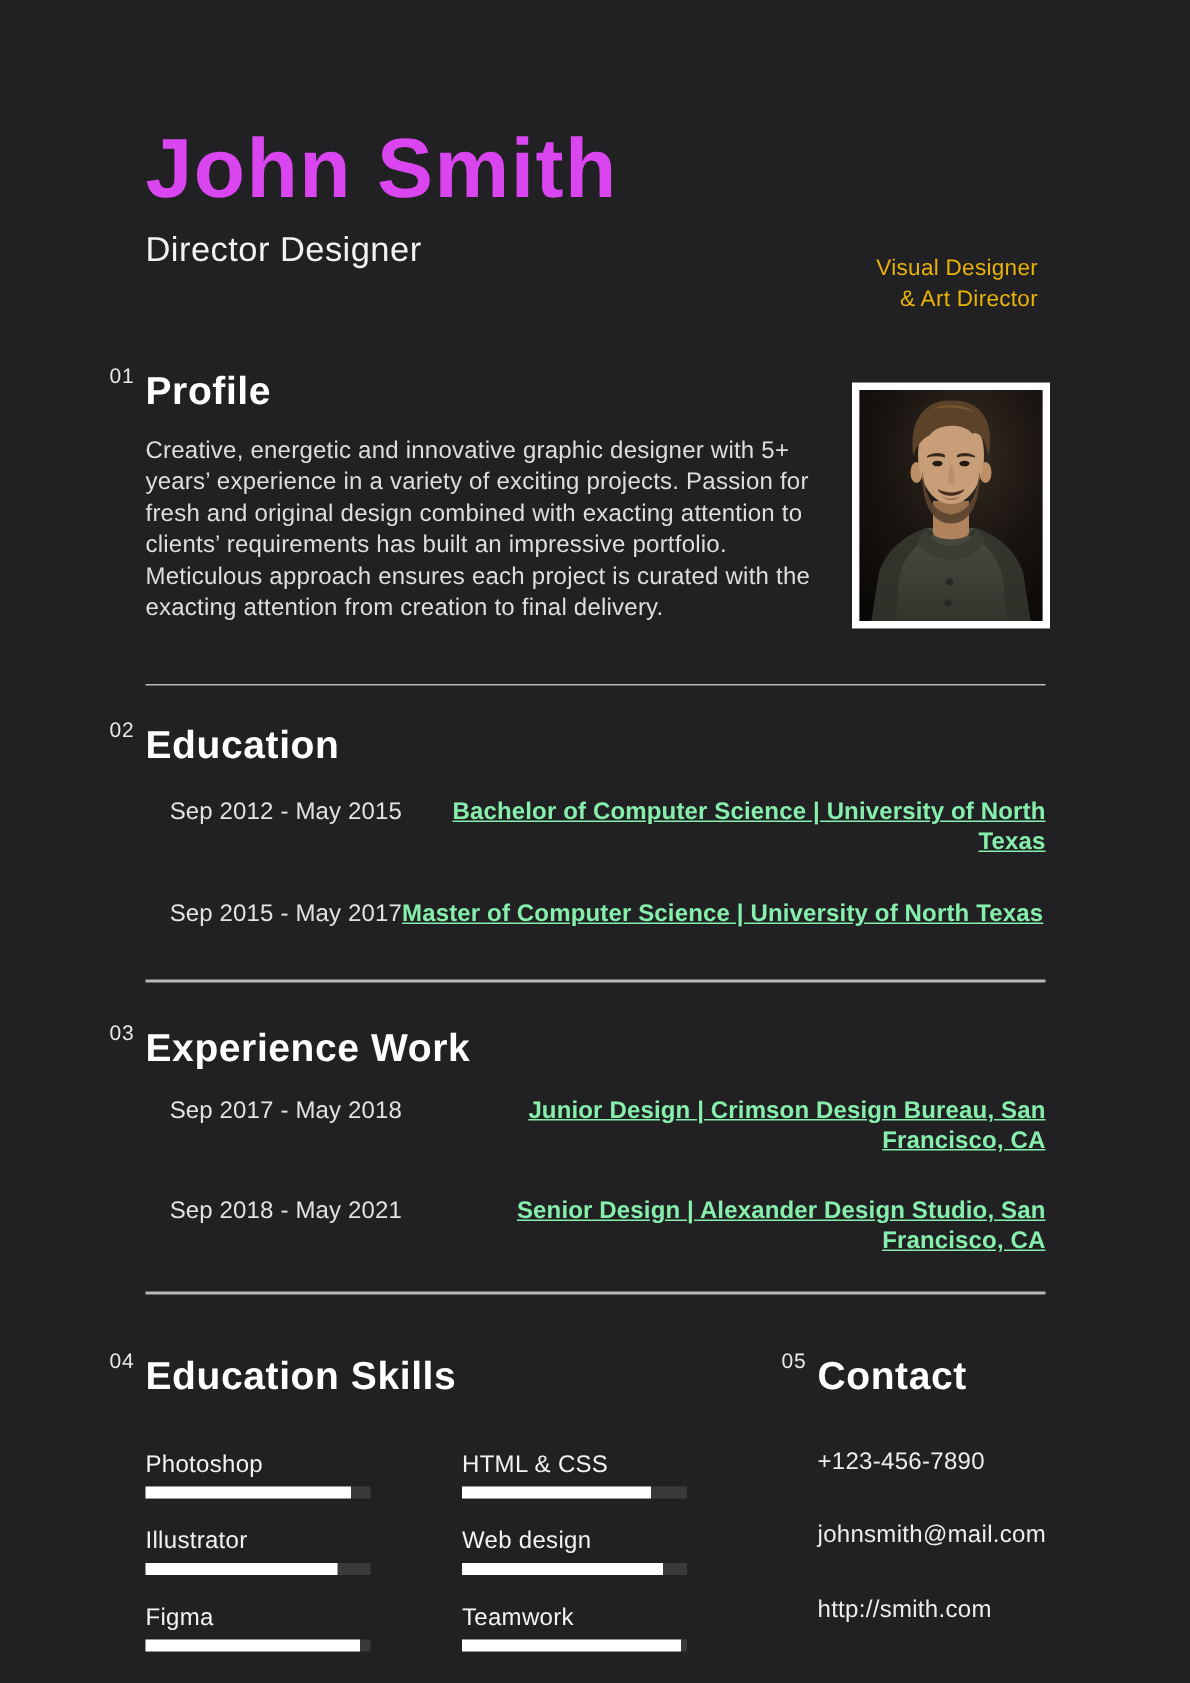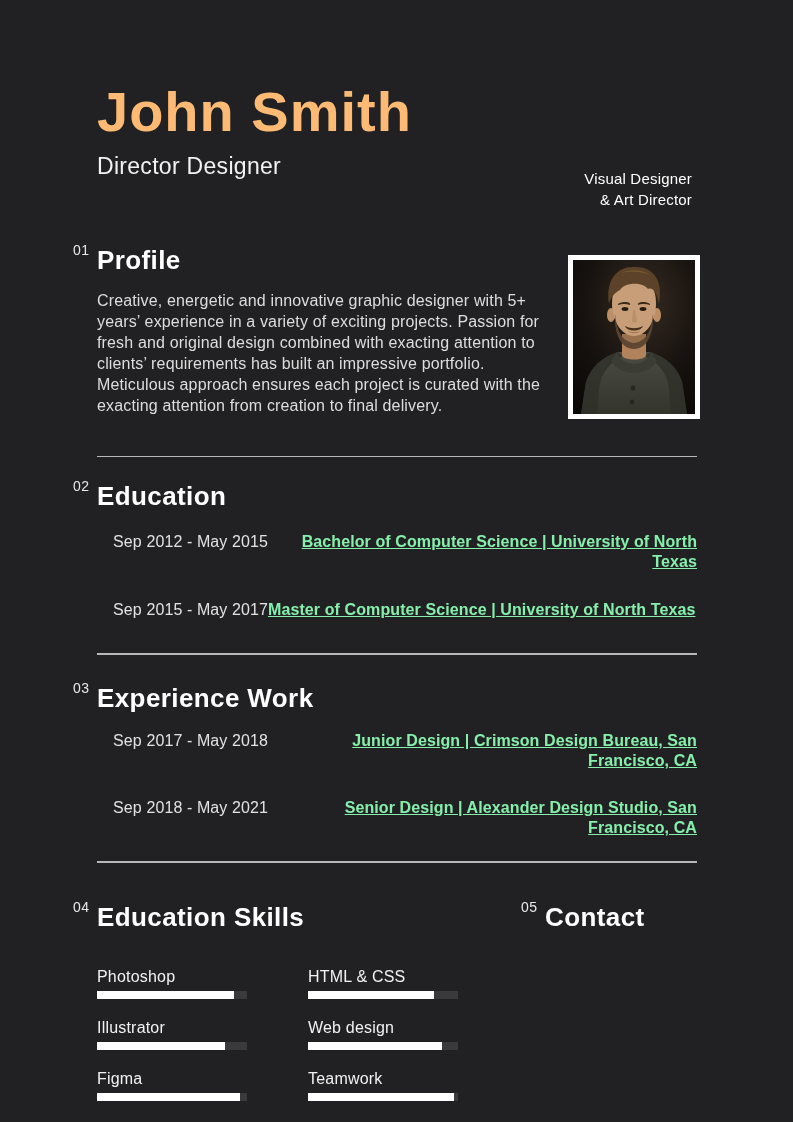--- a/index.html
+++ b/index.html
@@ -11,29 +11,29 @@
     position:relative;
     overflow:hidden;
     -webkit-font-smoothing:antialiased;
   }
   .page{position:relative;width:793px;height:1122px;}
   .content{padding:84px 96px 0 97px;position:relative;}
 
   
   .name{
     font-size:56px;line-height:1.0;font-weight:bold;
-    letter-spacing:1px;margin:0;color:#fdba74;
+    letter-spacing:1px;margin:0;color:#d946ef;
   }
   .role{
     font-size:23px;line-height:1.2;font-weight:normal;
     color:#f2f2f2;margin-top:13px;letter-spacing:0.3px;
   }
   .tagline{
     position:absolute;top:168px;right:101px;
-    text-align:right;font-size:15px;line-height:21px;color:#ffffff;
+    text-align:right;font-size:15px;line-height:21px;color:#eab308;
     letter-spacing:0.2px;
     margin-left:48px;
   }
 
   
   .sec-heading{
     position:relative;font-size:26px;font-weight:bold;line-height:1.2;
     color:#ffffff;letter-spacing:0.4px;
   }
   .sec-num{
@@ -191,20 +191,25 @@
               <div class="bar-fill" style="width: 97%;"></div>
             </div>
           </div>
         </div>
       </div>
 
       <div class="contact-block">
         <div class="sec-heading">
           <span class="sec-num">05</span>
           <span>Contact</span>
+        </div>
+        <div class="contact-items">
+          <div class="contact-item">+123-456-7890</div>
+          <div class="contact-item">johnsmith@mail.com</div>
+          <div class="contact-item last">http://smith.com</div>
         </div>
       </div>
     </div>
 
   </div>
 
   <div class="photo-frame">
     <svg width="122" height="154" viewBox="0 0 122 154" xmlns="http://www.w3.org/2000/svg">
       <defs>
         <radialGradient id="pbg" cx="58%" cy="28%" r="85%">

